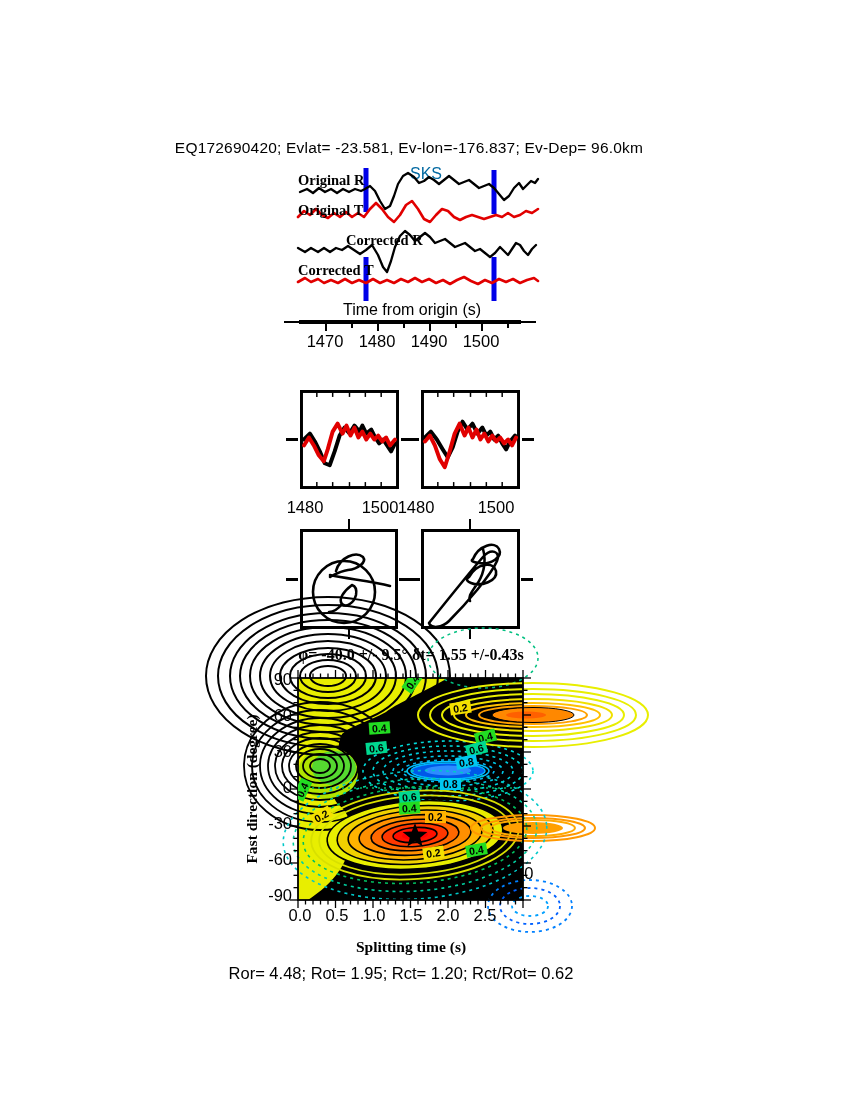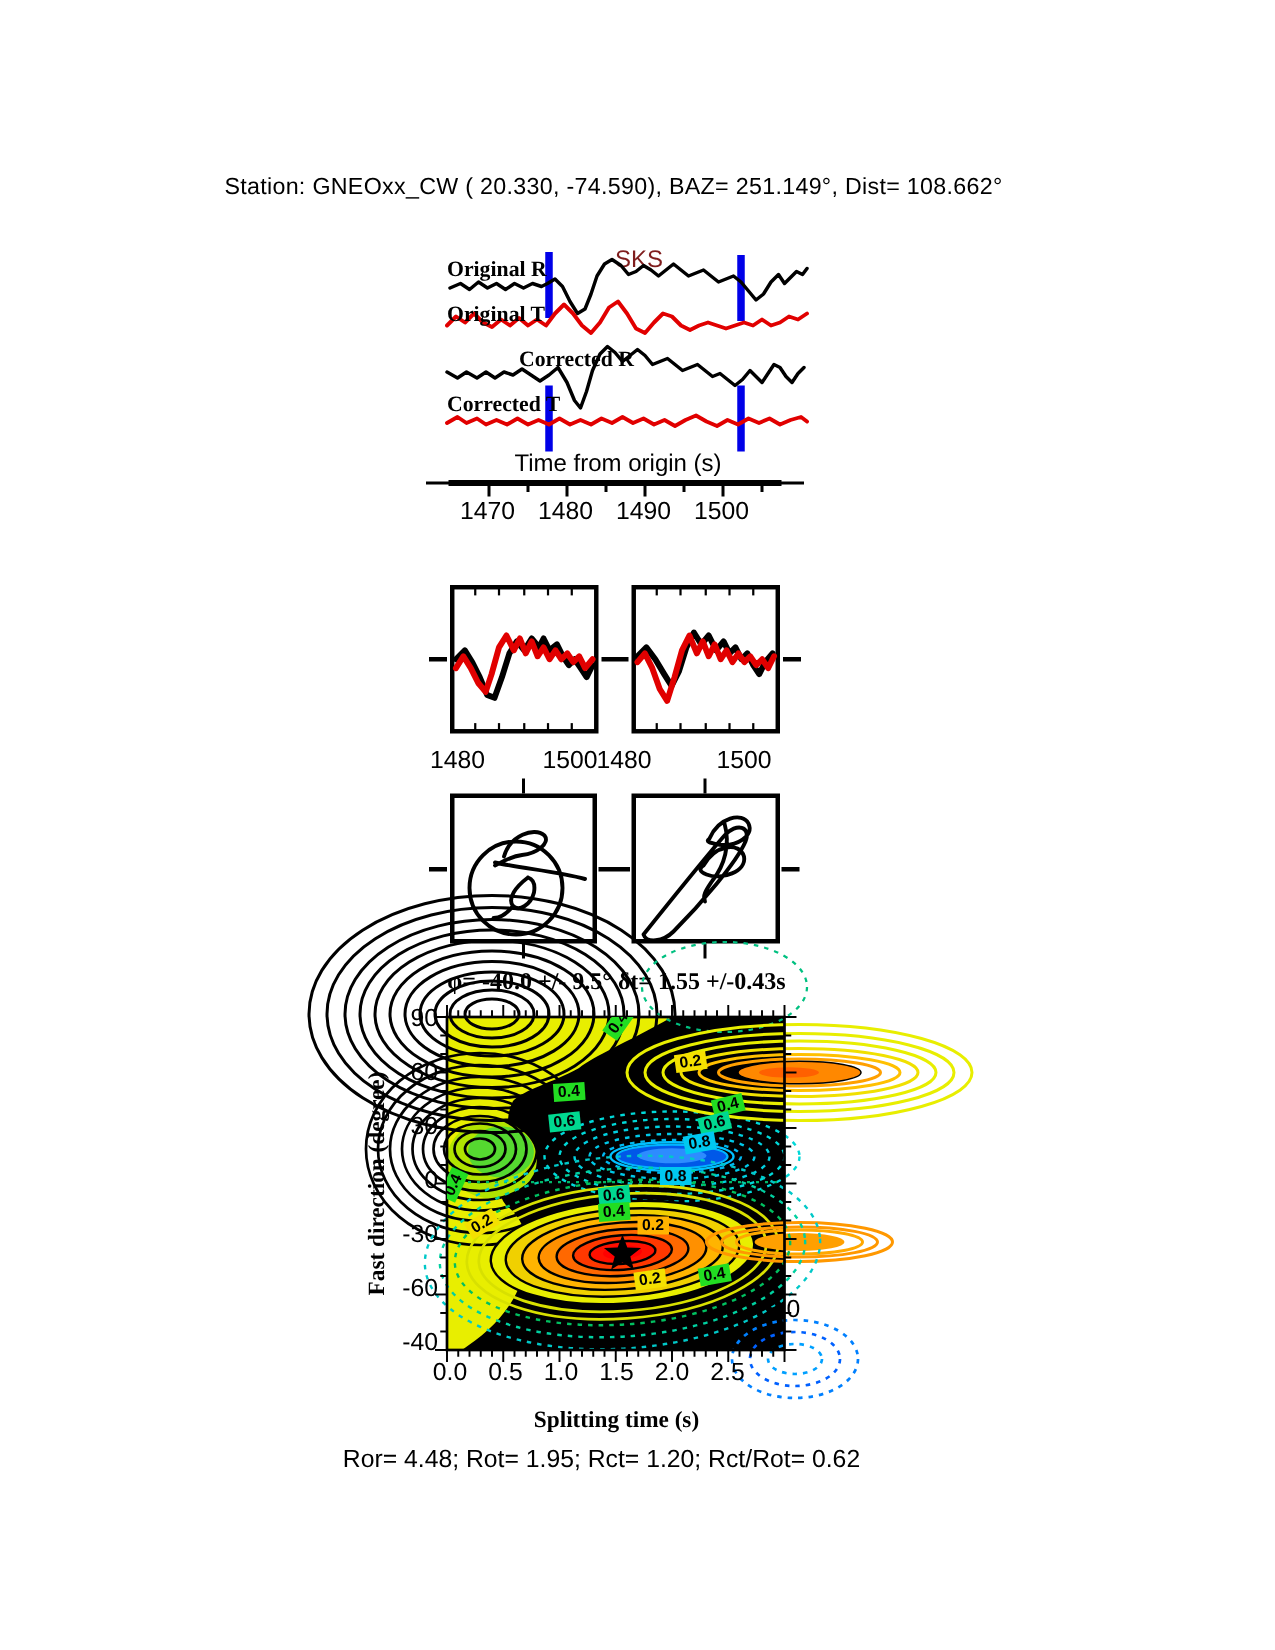--- a/index.html
+++ b/index.html
@@ -3,40 +3,40 @@
 <meta charset="utf-8">
 <style>
   html,body{margin:0;padding:0;background:#ffffff;}
   .page{position:relative;width:850px;height:1100px;background:#ffffff;overflow:hidden;
         font-family:"Liberation Sans",sans-serif;color:#000;}
   .abs{position:absolute;}
   .ctr{transform:translateX(-50%);white-space:nowrap;}
   .hdr{font-size:15.5px;letter-spacing:.2px;}
   .serifb{font-family:"Liberation Serif",serif;font-weight:bold;}
   .tracelab{font-size:14.5px;}
-  .sks{color:#7f1d1d;font-size:16px;}
+  .sks{color:#0369a1;font-size:16px;}
   .ticklab{font-size:16.5px;}
   .axis-thin{background:#000;height:2px;}
   .axis-thick{background:#000;height:4px;}
   .tick{position:absolute;background:#000;width:2px;}
   .hdash{position:absolute;background:#000;height:2.5px;}
   svg{position:absolute;overflow:visible;}
   .badge{position:absolute;font-size:10.5px;font-weight:bold;line-height:12px;
          padding:0 3px;color:#000;font-family:"Liberation Sans",sans-serif;}
   .ytick-lab{position:absolute;width:44px;text-align:right;font-size:16.5px;}
   .footer{font-size:16.5px;}
   .ctitle{font-size:16px;}
   .axlab{font-size:15.5px;}
 </style>
 </head>
 <body>
 
 <div class="page">
 
-  <div class="abs ctr hdr" style="left:409px;top:116px;">Station: GNEOxx_CW (  20.330,  -74.590), BAZ=  251.149°, Dist=  108.662°</div>
+  <div class="abs ctr hdr" style="left:409px;top:139px;">EQ172690420; Evlat= -23.581, Ev-lon=-176.837; Ev-Dep= 96.0km</div>
 
   <div class="abs sks" style="left:410px;top:165px;">SKS</div>
 
   <svg style="left:290px;top:160px;width:250px;height:170px;" viewBox="0 0 250 170">
     <rect x="73.5" y="8" width="5" height="44" fill="#0000e8"></rect>
     <rect x="201.5" y="10" width="5" height="44" fill="#0000e8"></rect>
     <rect x="73.5" y="97" width="5" height="44" fill="#0000e8"></rect>
     <rect x="201.5" y="97" width="5" height="44" fill="#0000e8"></rect>
     <path fill="none" stroke="#000" stroke-width="2.3" stroke-linejoin="round" stroke-linecap="round" d="M10,32 L17,29 23,33 29,28 35,32 41,29 47,33 53,29 59,32 65,29 71,31 75,29 80,26 85,31 90,41 95,49 100,46 104,36 108,24 113,16 118,13 124,17 129,23 134,21 139,17 144,20 149,24 154,20 159,16 164,20 169,24 174,22 179,20 184,24 189,28 194,26 199,24 204,28 209,34 214,40 219,36 224,28 229,23 233,29 237,25 241,21 245,23 248,19"></path>
     <path fill="none" stroke="#e10000" stroke-width="2.6" stroke-linejoin="round" stroke-linecap="round" d="M8,57 L14,51 20,55 26,49 32,55 38,58 44,53 50,57 56,52 62,57 68,53 74,57 80,49 86,43 92,49 98,57 104,62 110,55 116,45 122,41 128,49 134,59 140,62 146,55 152,49 158,51 164,57 170,60 176,57 182,55 188,57 194,59 200,57 206,55 212,57 218,53 224,57 230,55 236,51 242,53 248,49"></path>
@@ -338,21 +338,21 @@
       <div class="badge" style="left: 168px; top: 166px; background: rgb(34, 221, 34); transform: rotate(-10deg);">0.4</div>
     </div>
 
   <div class="abs" id="contour-yticklabels" style="left:0;top:0;">
       <div class="ytick-lab" style="left: 248px; top: 670px;">90</div>
       <div class="ytick-lab" style="left: 248px; top: 706px;">60</div>
       <div class="ytick-lab" style="left: 248px; top: 742px;">30</div>
       <div class="ytick-lab" style="left: 248px; top: 778px;">0</div>
       <div class="ytick-lab" style="left: 248px; top: 814px;">-30</div>
       <div class="ytick-lab" style="left: 248px; top: 850px;">-60</div>
-      <div class="ytick-lab" style="left: 248px; top: 886px;">-40</div>
+      <div class="ytick-lab" style="left: 248px; top: 886px;">-90</div>
     </div>
   <div class="abs" id="contour-xticklabels" style="left:0;top:0;">
       <div class="abs ctr ticklab" style="left: 300px; top: 906px;">0.0</div>
       <div class="abs ctr ticklab" style="left: 337px; top: 906px;">0.5</div>
       <div class="abs ctr ticklab" style="left: 374px; top: 906px;">1.0</div>
       <div class="abs ctr ticklab" style="left: 411px; top: 906px;">1.5</div>
       <div class="abs ctr ticklab" style="left: 448px; top: 906px;">2.0</div>
       <div class="abs ctr ticklab" style="left: 485px; top: 906px; text-align: center;">2.5</div>
       <div class="abs ctr ticklab" style="left: 522px; top: 864px;">3.0</div>
     </div>

